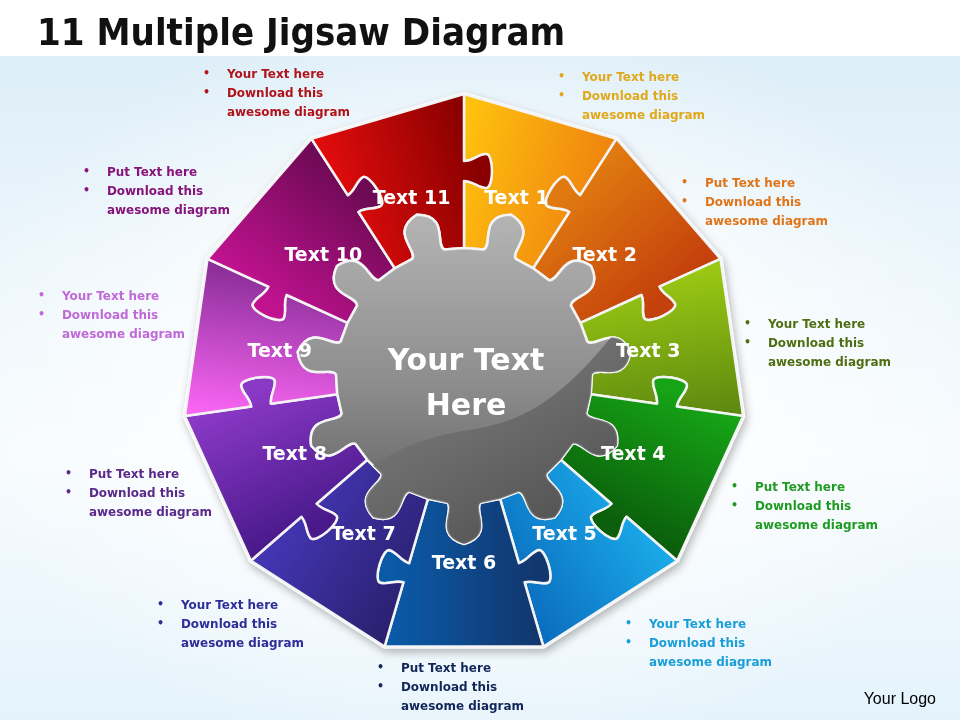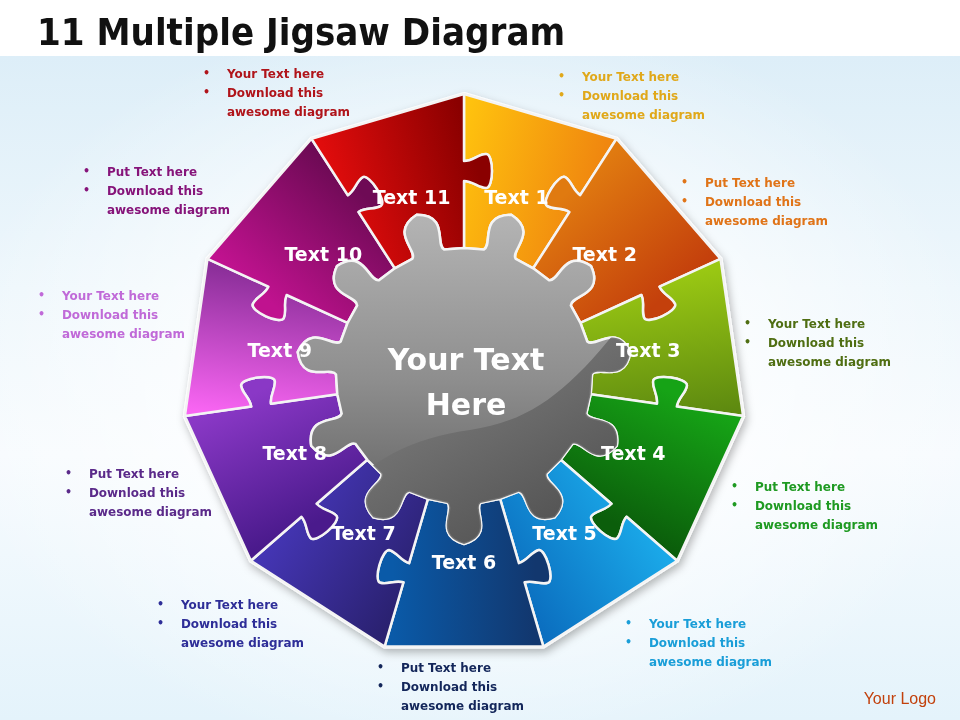--- a/index.html
+++ b/index.html
@@ -28,21 +28,21 @@
     font-family: "DejaVu Sans", "Liberation Sans", sans-serif;
     transform: scaleX(0.92); transform-origin: left top;
   }
   .note ul { list-style: none; margin: 0; padding: 0; }
   .note li { position: relative; padding-left: 26px; white-space: nowrap; }
   .note li::before {
     content: "•"; position: absolute; left: 0; top: 0; font-size: 12px;
   }
   .note .line2 { display: block; }
   .logo {
-    position: absolute; right: 24px; bottom: 12px; font-size: 16px; color: #c2410c;
+    position: absolute; right: 24px; bottom: 12px; font-size: 16px; color: #000000;
   }
 </style>
 </head>
 <body>
 
 <div class="bg"></div>
 
 <h1 class="title">11 Multiple Jigsaw Diagram</h1>
 
 <svg class="diagram" viewBox="0 0 960 720" xmlns="http://www.w3.org/2000/svg">

